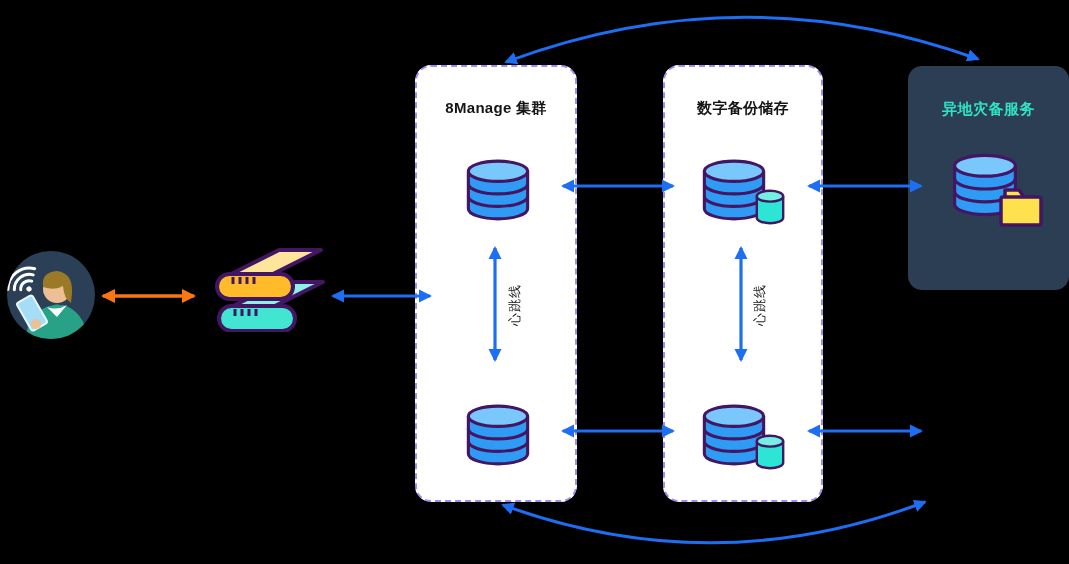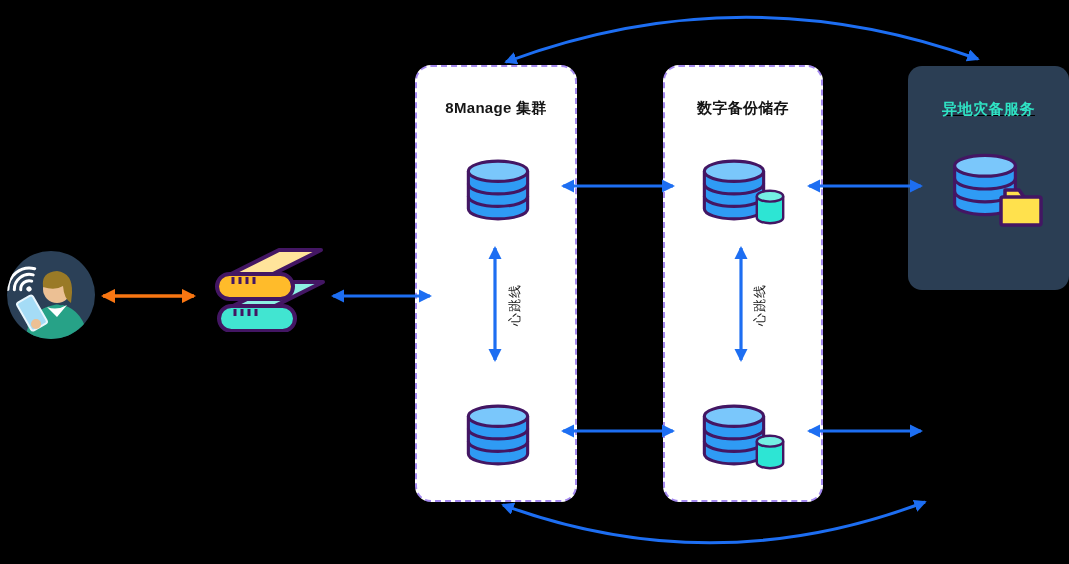--- a/index.html
+++ b/index.html
@@ -7,21 +7,21 @@
        font-family:"Liberation Sans","DejaVu Sans",sans-serif;}
   .stage{position:absolute;inset:0;width:1069px;height:564px;}
 
   
   .box{position:absolute;background:var(--box_bg);border:2px dashed var(--box_border);
        border-radius:16px;box-sizing:border-box;z-index:1;}
   .box h3{margin:0;padding-top:32px;text-align:center;font-size:15px;font-weight:600;
           color:var(--title_ink);letter-spacing:.3px;}
 
   
-  .panel{position:absolute;border-radius:14px;box-sizing:border-box;z-index:1;text-decoration:underline;}
+  .panel{position:absolute;border-radius:14px;box-sizing:border-box;z-index:1;}
   .panel h3{margin:0;padding-top:34px;text-align:center;font-size:15px;font-weight:700;letter-spacing:.5px;}
   .panel.dark{background:var(--panel_dark_bg);}
   .panel.dark h3{color:var(--panel_dark_title);}
   .panel.light{background:var(--panel_purple_bg);}
   .panel.light h3{color:var(--panel_purple_title);}
 
   .icon{position:absolute;z-index:2;}
   .box .icon,.panel .icon{z-index:2;}
 
   

